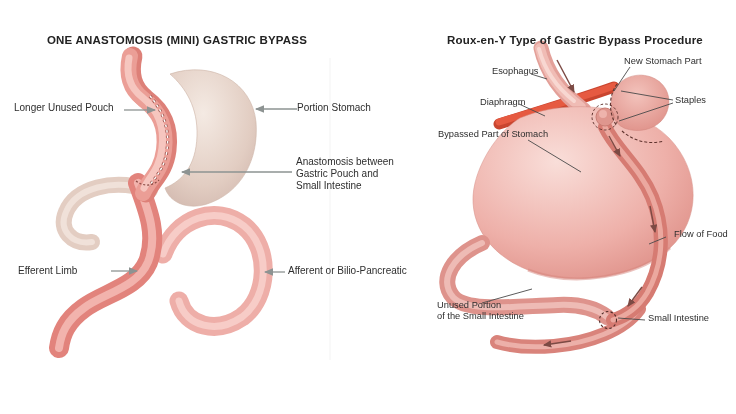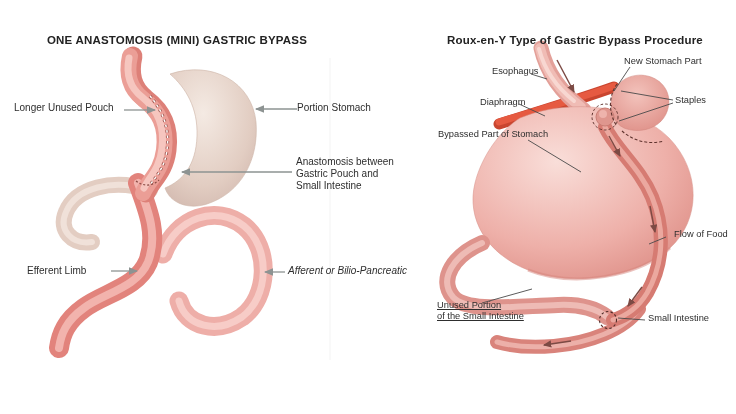--- a/index.html
+++ b/index.html
@@ -77,22 +77,22 @@
     </svg>
 
     <div class="title">ONE ANASTOMOSIS (MINI) GASTRIC BYPASS</div>
     <div class="lbl" style="left:14px;top:102px;">Longer Unused Pouch</div>
     <div class="lbl" style="left:297px;top:102px;">Portion Stomach</div>
     <div class="lbl" style="left:296px;top:156px;">
       <div>Anastomosis between</div>
       <div>Gastric Pouch and</div>
       <div>Small Intestine</div>
     </div>
-    <div class="lbl" style="left:27px;top:265px;text-align:right;">Efferent Limb</div>
-    <div class="lbl" style="left:288px;top:265px;font-style:italic;">
+    <div class="lbl" style="left:18px;top:265px;text-align:right;">Efferent Limb</div>
+    <div class="lbl" style="left:288px;top:265px;">
       <div>Afferent or Bilio-Pancreatic</div>
     </div>
   </div>
 
   <div class="panel" id="panel-right">
     <svg width="368" height="414" viewBox="0 0 368 414">
       <defs>
         <radialGradient id="gRsto" cx="38%" cy="32%" r="80%">
           <stop offset="0%" stop-color="#f9ded9"></stop>
           <stop offset="62%" stop-color="#eeb0a9"></stop>
@@ -172,20 +172,20 @@
       </g>
     </svg>
 
     <div class="title">Roux-en-Y Type of Gastric Bypass Procedure</div>
     <div class="lbl" style="left:124px;top:66px;text-align:center;">Esophagus</div>
     <div class="lbl" style="left:256px;top:56px;">New Stomach Part</div>
     <div class="lbl" style="left:112px;top:97px;">Diaphragm</div>
     <div class="lbl" style="left:307px;top:95px;">Staples</div>
     <div class="lbl" style="left:70px;top:129px;">Bypassed Part of Stomach</div>
     <div class="lbl" style="left:306px;top:229px;">Flow of Food</div>
-    <div class="lbl" style="left:69px;top:300px;text-decoration:underline;">
+    <div class="lbl" style="left:69px;top:300px;">
       <div>Unused Portion</div>
       <div>of the Small Intestine</div>
     </div>
     <div class="lbl" style="left:280px;top:313px;">Small Intestine</div>
   </div>
 
 </div>
 
 </body></html>

